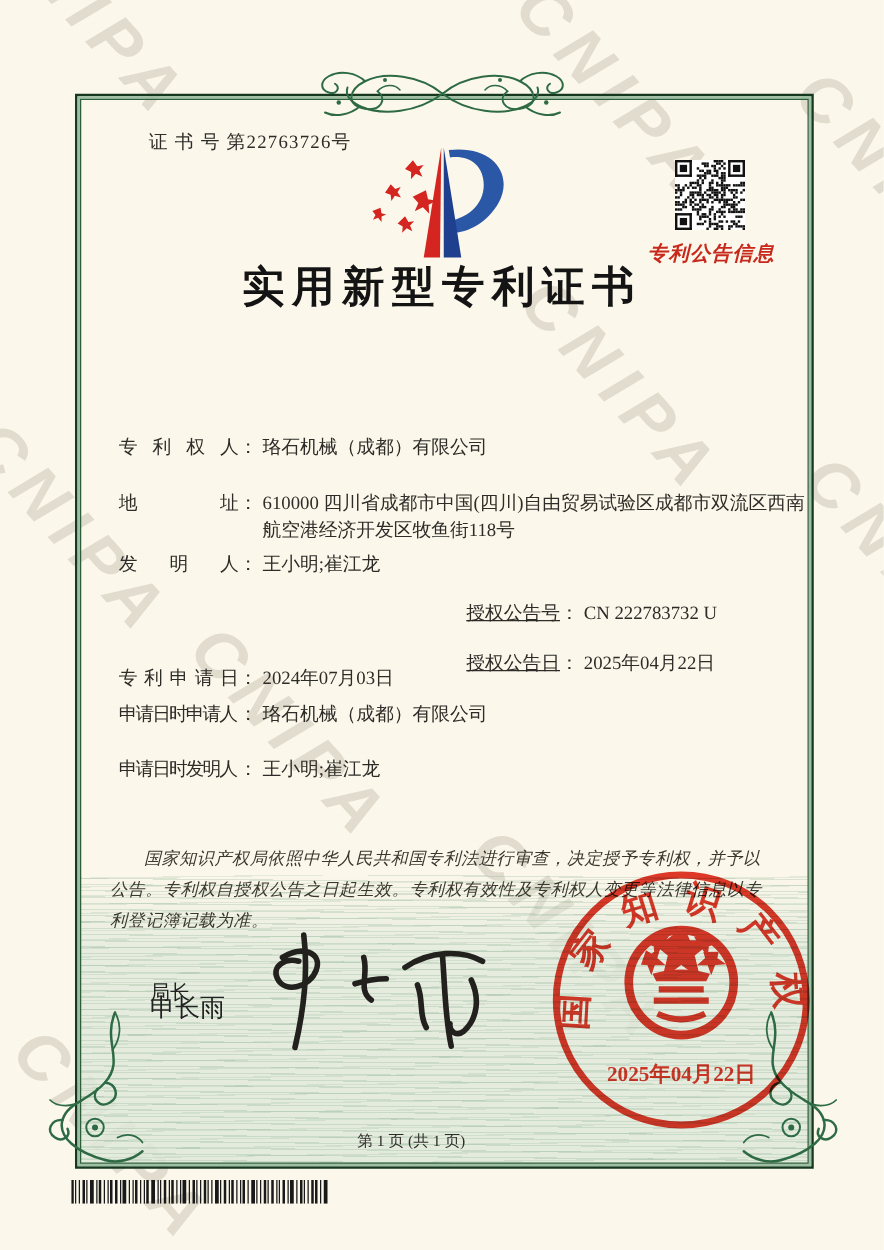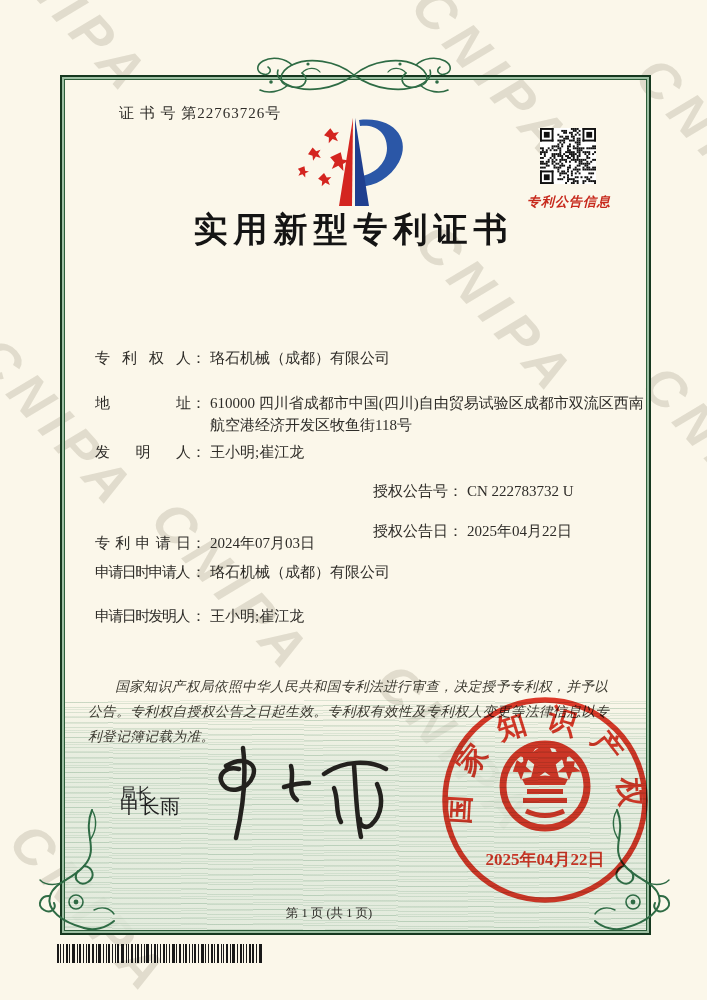--- a/index.html
+++ b/index.html
@@ -30,38 +30,38 @@
       repeating-linear-gradient(0.6deg, rgba(96,148,110,0.20) 0 1px, rgba(0,0,0,0) 1px 5px),
       repeating-linear-gradient(-0.8deg, rgba(96,148,110,0.14) 0 1px, rgba(0,0,0,0) 1px 7px),
       linear-gradient(180deg, rgba(223,233,219,0) 0, rgba(223,233,219,0.75) 60px, rgba(223,233,219,0.85) 100%);
   }
   
   .cert-no{position:absolute; left:95px; top:104px; font-size:15px; letter-spacing:1px;margin-left:24px;}
   .logo{position:absolute; left:287px; top:114px;}
   .qr{position:absolute; left:540px; top:128px; width:56px; height:56px; background:#fff;}
   .qr-caption{
     position:absolute; left:505px; top:193px; width:128px; text-align:center;
-    color:#c7291c; font-size:13px; font-style:italic; font-weight:700; letter-spacing:1px;
+    color:#c7291c; font-size:16px; font-style:italic; font-weight:700; letter-spacing:1px;
   }
   .title{
     position:absolute; left:60px; top:207px; width:587px; text-align:center;
     font-size:34px; font-weight:700; letter-spacing:6px; color:#141414;
   }
   
   .row{position:absolute; left:95px; font-size:15px; line-height:22px; white-space:nowrap;}
   .row .label{
     display:inline-block; width:96px; vertical-align:top;
     text-align:justify; text-align-last:justify;
   }
   .row .label.tight{letter-spacing:-1.6px; text-align-last:auto;}
   .row .colon{display:inline-block; vertical-align:top;}
   .row .value{display:inline-block; vertical-align:top; margin-left:4px;}
   .row .value.wrap{white-space:normal; width:446px;}
   .row.col2{left:373px;}
-  .row.col2 .label{width:auto; text-align:right; text-align-last:auto;}
+  .row.col2 .label{width:auto; text-align:right; text-align-last:auto;text-decoration:underline;}
   
   .statement{
     position:absolute; left:88px; top:674px; width:534px;
     font-size:13.6px; line-height:25px; text-indent:2em; color:#3a382f;
     font-style:italic; letter-spacing:0.5px;
   }
   
   .sig-title{position:absolute; left:120px; top:784px; font-size:16px;
     font-family:"Liberation Sans","DejaVu Sans",sans-serif; color:#222;}
   .sig-name{position:absolute; left:120px; top:793px; font-size:20px;

